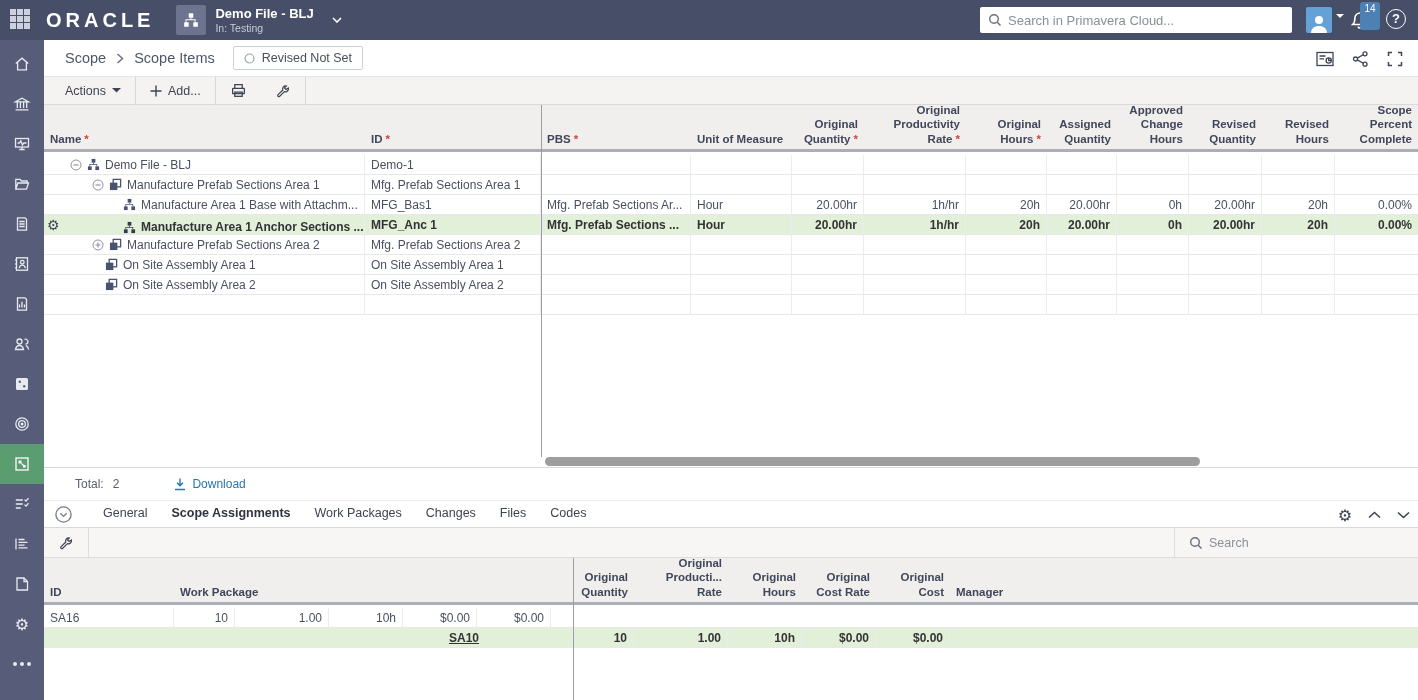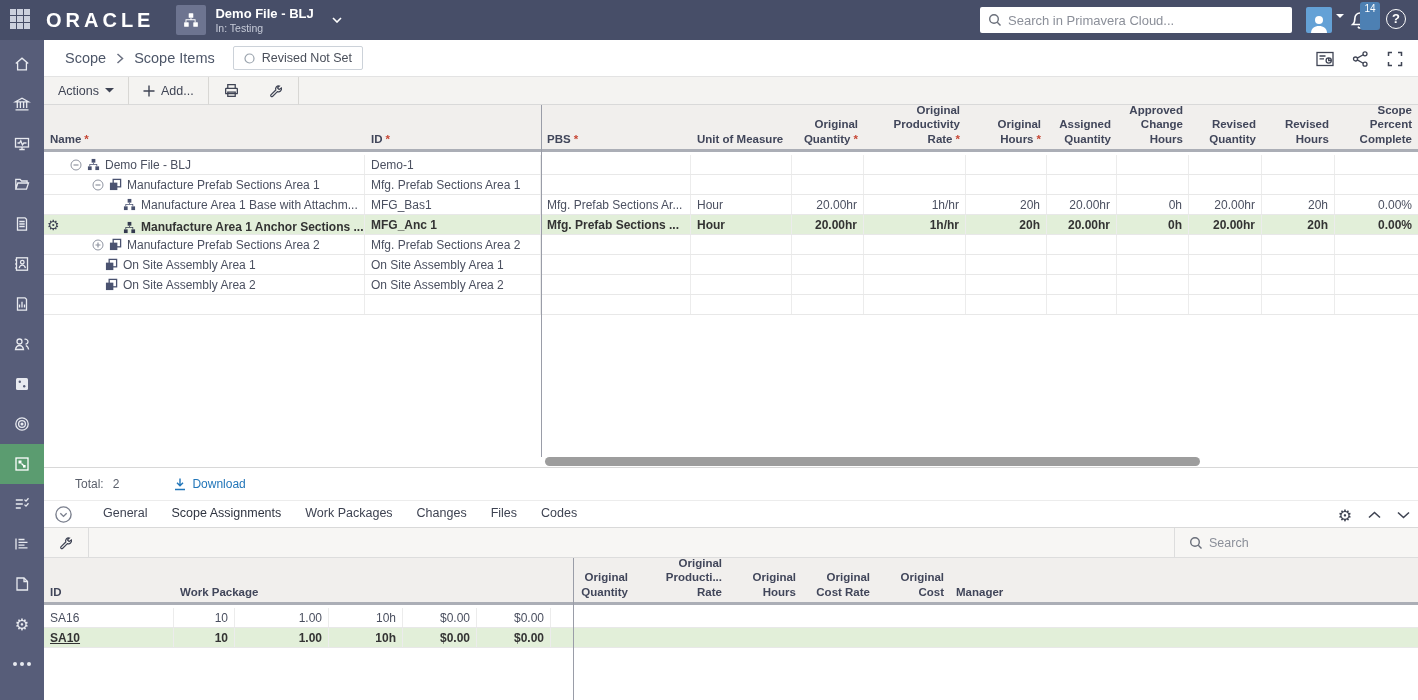--- a/index.html
+++ b/index.html
@@ -37,21 +37,21 @@
 
   
   .main { position:absolute; left:44px; top:40px; width:1374px; height:660px; background:#fff; }
 
   .crumb-row { position:absolute; top:0; left:0; right:0; height:37px; border-bottom:1px solid #e3e3e3; display:flex; align-items:center; }
   .crumb { font-size:14.5px; color:#4d5668; margin-left:21px; }
   .crumb-sep { margin:0 10px; }
   .chip { margin-left:18px; height:24px; border:1px solid #ccd2d9; border-radius:2px; display:flex; align-items:center; padding:0 10px; gap:7px; font-size:12.5px; color:#4a4f5a; background:#fff; }
   .crumb-icons { position:absolute; right:0; top:0; height:37px; display:flex; align-items:center; gap:16px; padding-right:14px; }
 
-  .toolbar-row { position:absolute; top:37px; left:0; right:0; height:28px; background:#f4f3f1; border-bottom:1px solid #d9d9d9; display:flex; align-items:center; }
+  .toolbar-row { position:absolute; top:37px; left:0; right:0; height:28px; background:#f4f3f1; border-bottom:1px solid #d9d9d9; display:flex; align-items:center;padding-left:7px; }
   .tbtn { display:flex; align-items:center; gap:6px; padding:0 14px; height:28px; color:#3f4454; font-size:12.5px; cursor:pointer; }
   .tsep { width:1px; height:28px; background:#d8d7d4; }
 
   
   .grid-header { position:absolute; top:65px; left:0; width:1374px; height:47px; background:#f1efed; border-bottom:3px solid #abaeb6; display:flex; }
   .hc { display:flex; align-items:flex-end; padding:3px 6px; font-size:11.5px; font-weight:bold; color:#41465a; line-height:1.25; }
   .hc.r { justify-content:flex-end; text-align:right; }
   .req { color:#c74634; margin-left:3px; }
   .c0{width:321px}.c1{width:176px}.c2{width:150px}.c3{width:101px}.c4{width:72px}.c5{width:102px}.c6{width:81px}.c7{width:70px}.c8{width:72px}.c9{width:73px}.c10{width:73px}.c11{width:83px}
 
@@ -69,36 +69,36 @@
 
   .total-row { position:absolute; top:428px; left:0; right:0; height:32px; display:flex; align-items:center; }
   .total-lbl { margin-left:31px; color:#5a5f6b; }
   .total-val { margin-left:9px; color:#5a5f6b; }
   .download { margin-left:54px; display:flex; align-items:center; gap:5px; color:#2276b9; cursor:pointer; }
 
   
   .tab-bar { position:absolute; top:460px; left:0; right:0; height:28px; border-top:1px solid #ececec; border-bottom:1px solid #d9d9d9; display:flex; align-items:center; background:#fff; }
   .tab-collapse { margin-left:10px; margin-right:18px; cursor:pointer; display:flex; }
   .tab { padding:0 12px; height:40px; display:flex; align-items:center; font-size:12.5px; color:#3e4352; cursor:pointer; border-bottom:3px solid transparent; }
-  .tab.active { font-weight:normal; color:#2f3440; border-bottom:3px solid #4f7f57; }
+  .tab.active { font-weight:bold; color:#2f3440; border-bottom:3px solid #4f7f57; }
   .tab-icons { position:absolute; right:8px; top:0; height:28px; display:flex; align-items:center; gap:16px; }
   .tab-icons .glyph { font-size:16px; color:#3e4352; font-family:"DejaVu Sans",sans-serif; cursor:pointer; }
 
   .dtoolbar { position:absolute; top:488px; left:0; right:0; height:30px; background:#f7f6f4; border-bottom:1px solid #ddd; display:flex; align-items:center; }
   .dt-wrench { width:45px; height:30px; display:flex; align-items:center; justify-content:center; border-right:1px solid #ddd; cursor:pointer; }
   .dt-search { position:absolute; left:1130px; top:0; width:244px; height:30px; border-left:1px solid #ddd; display:flex; align-items:center; }
   .dt-search svg { margin:0 6px 0 14px; }
   .dt-search input { border:none; outline:none; background:transparent; flex:1; font-size:12.5px; color:#444; font-family:"Liberation Sans",sans-serif; }
   .dt-search input::placeholder { color:#8b8f99; }
 
   .dheader { position:absolute; top:518px; left:0; width:1374px; height:47px; background:#f1efed; border-bottom:3px solid #abaeb6; display:flex; }
   .d0{width:130px}.d1{width:399px}.d2{width:61px}.d3{width:94px}.d4{width:74px}.d5{width:74px}.d6{width:74px}.d7{width:468px}
   .dbody { position:absolute; top:568px; left:0; width:1374px; }
   .drow { display:flex; height:20px; border-bottom:1px solid #e8e8e8; background:#fff; }
-  .drow.selected { background:#e2efd9; font-weight:bold; color:#333; }
+  .drow.selected { background:#e2efd9; font-weight:bold; color:#333;justify-content:flex-end; }
   .drow .cell { font-size:12px; }
   .id-link { text-decoration:underline; }
   .divider-detail { position:absolute; left:529px; top:518px; height:175px; width:1px; background:#9a9da8; }
 
   svg { display:block; }
 </style>
 </head>
 <body>
 
 <div id="app">

